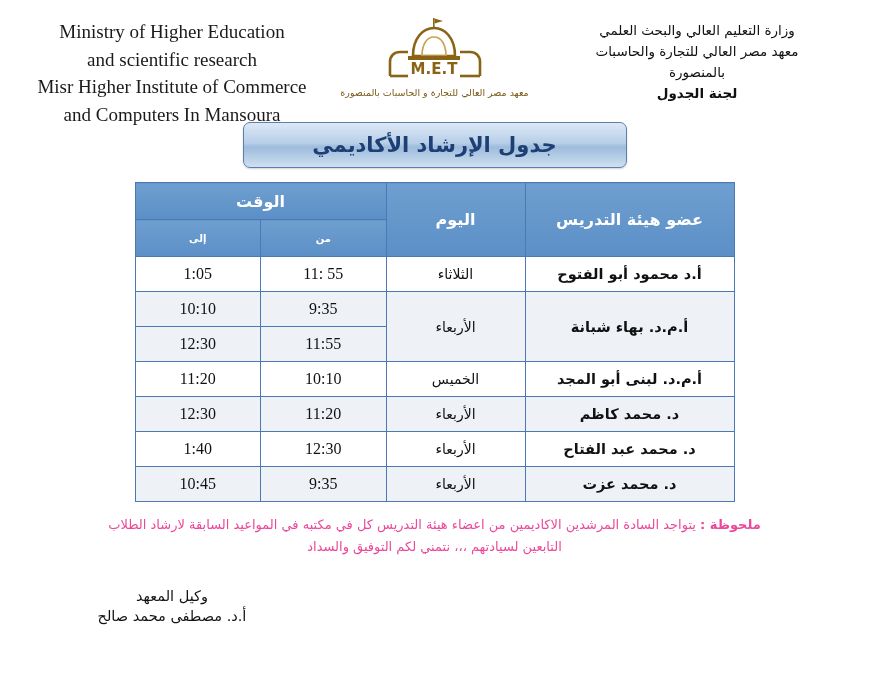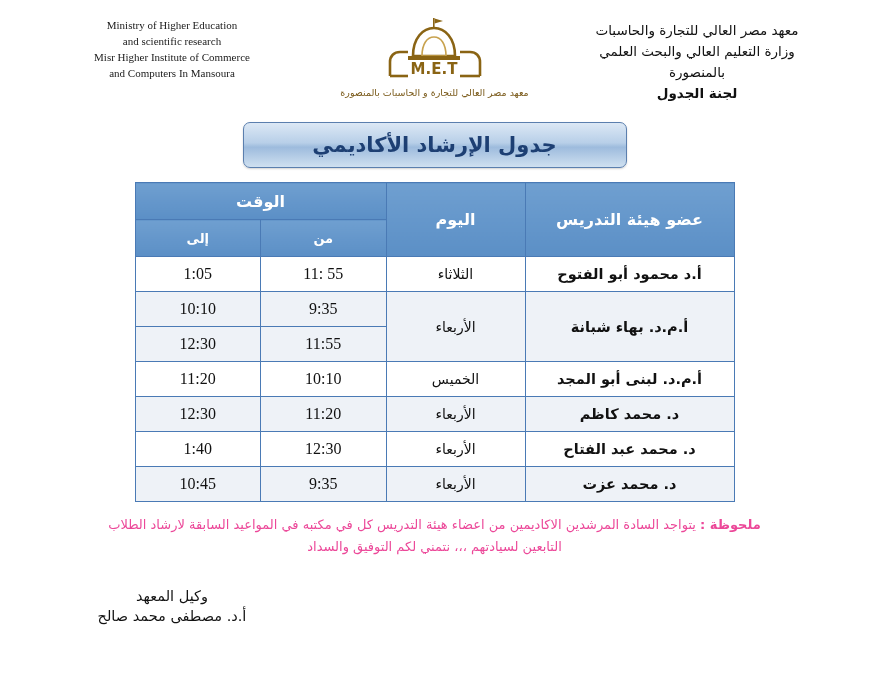--- a/index.html
+++ b/index.html
@@ -22,21 +22,21 @@
     align-items: flex-start;
     justify-content: space-between;
     padding: 14px 22px 0 22px;
     box-sizing: border-box;
     height: 112px;
   }
   .header-left {
     width: 300px;
     text-align: center;
     font-family: "Liberation Serif", serif;
-    font-size: 11px;
+    font-size: 19px;
     line-height: 1.45;
     color: #1a1a1a;
     padding-top: 4px;
   }
   .header-left div { white-space: nowrap; }
 
   .header-center {
     width: 215px;
     text-align: center;
     padding-top: 2px;
@@ -108,21 +108,21 @@
   table.schedule th, table.schedule td {
     border: 1px solid #4a7ab5;
     text-align: center;
     vertical-align: middle;
   }
   .th-head {
     background: linear-gradient(to bottom, #6f9fd0 0%, #5b8fc6 100%);
     color: #ffffff;
     font-family: "DejaVu Sans", sans-serif;
     font-weight: bold;
-    font-size: 13px;
+    font-size: 10px;
     height: 30px;
     padding: 3px 4px;
   }
   .th-head.big { font-size: 16px; }
   .col-teacher { width: 200px; }
   .col-day { width: 130px; }
   .col-from { width: 135px; }
   .col-to { width: 135px; }
 
   td.teacher {
@@ -215,22 +215,22 @@
         <path d="M120 60 L120 46 C120 40 116 36 110 36 L100 36" fill="none" stroke="#8a6414" stroke-width="2.6"></path>
         <path d="M120 60 L100 60" fill="none" stroke="#8a6414" stroke-width="2.6"></path>
 
         <text x="74" y="58" text-anchor="middle" font-family="DejaVu Sans, sans-serif" font-size="15" font-weight="bold" fill="#8a6414">M.E.T</text>
       </svg>
     </div>
     <div class="logo-sub">معهد مصر العالي للتجارة و الحاسبات بالمنصورة</div>
   </div>
 
   <div class="header-right">
+    <div>وزارة التعليم العالي والبحث العلمي</div>
     <div>معهد مصر العالي للتجارة والحاسبات</div>
-    <div>وزارة التعليم العالي والبحث العلمي</div>
     <div>بالمنصورة</div>
     <div class="bold">لجنة الجدول</div>
   </div>
 </div>
 
 <div class="title-banner-wrap">
   <div class="title-banner">
     <span>جدول الإرشاد الأكاديمي</span>
   </div>
 </div>

